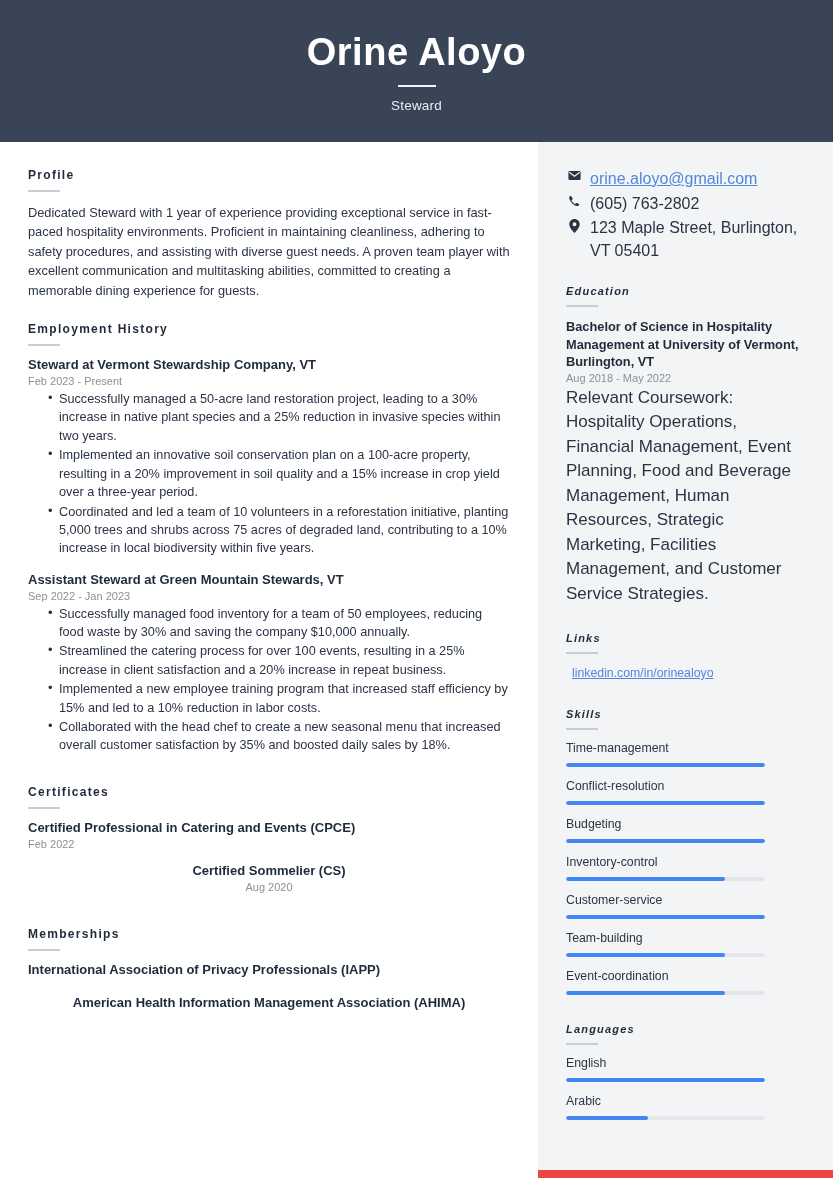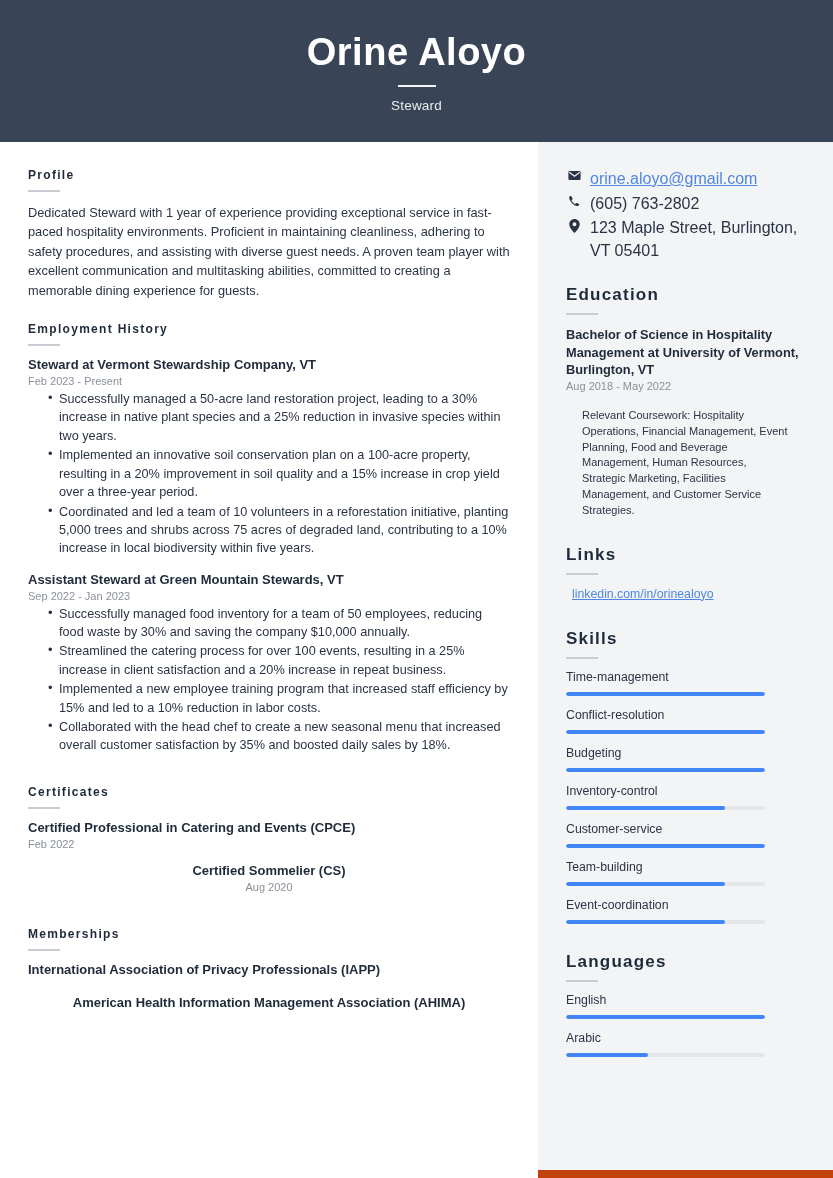--- a/index.html
+++ b/index.html
@@ -12,21 +12,21 @@
     background: #ffffff;
     font-family: "Liberation Sans", sans-serif;
     color: #2b3445;
     overflow: hidden;
   }
 
   .resume {
     position: relative;
     width: 833px;
     height: 1178px;
-    background: #c2410c;
+    background: #ef4444;
   }
 
   
   .header {
     height: 142px;
     background: #394557;
     display: flex;
     flex-direction: column;
     align-items: center;
     justify-content: center;
@@ -77,22 +77,23 @@
 
   
   .sec-head {
     font-size: 12px;
     font-weight: bold;
     letter-spacing: 1.3px;
     color: #1f2a3a;
     margin: 0 0 8px 0;
   }
   .sec-head.side {
-    font-size: 17px;
+    font-size: 11px;
     letter-spacing: 1.2px;
+    font-style: italic;
   }
   .sec-rule {
     width: 32px;
     height: 2px;
     background: #c9ccd2;
     margin-bottom: 11px;
   }
   .section {
     margin-bottom: 22px;
   }
@@ -192,24 +193,24 @@
     color: #1f2a3a;
     line-height: 1.38;
     margin: 0 0 1px 0;
   }
   .edu-date {
     font-size: 11px;
     color: #8a9099;
     margin: 0 0 2px 0;
   }
   .edu-desc {
-    font-size: 11px;
+    font-size: 17px;
     line-height: 1.44;
     color: #2b3445;
-    margin: 16px;
+    margin: 0;
   }
 
   .link-row {
     font-size: 12.3px;
     line-height: 1.4;
     margin-bottom: 4px;
   }
   .link-row a {
     color: #5186e0;
     text-decoration: underline;

